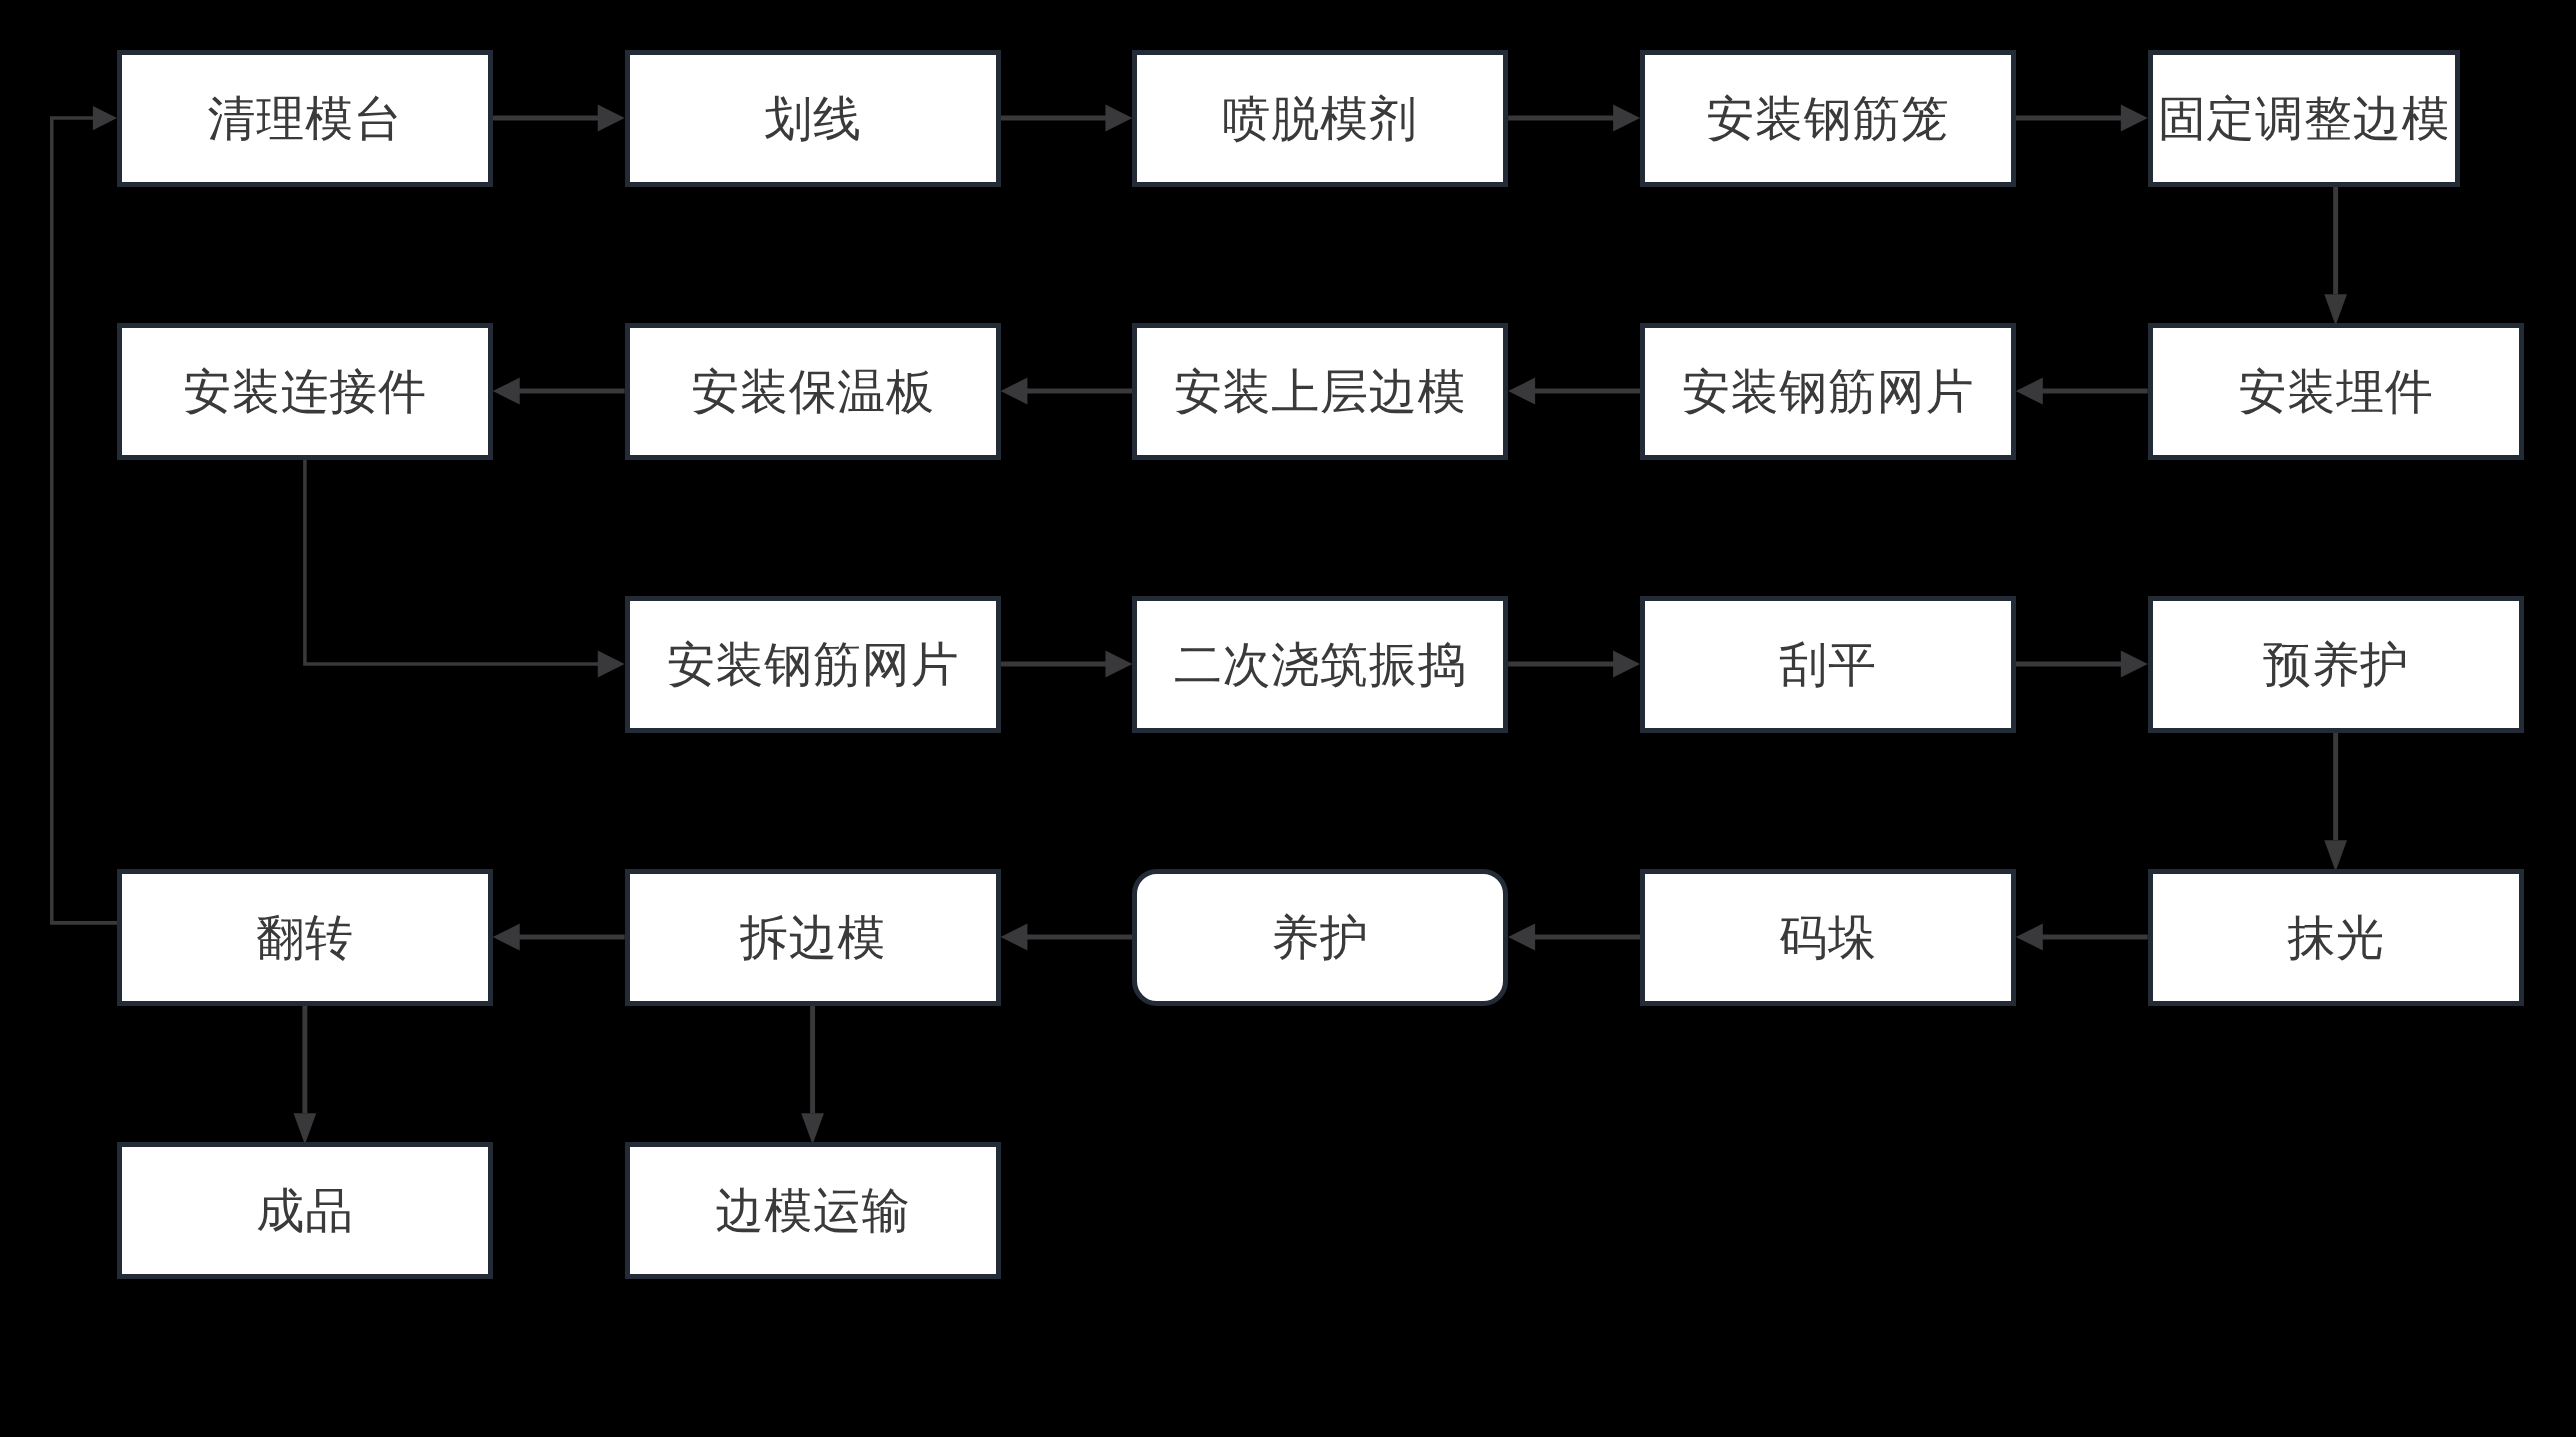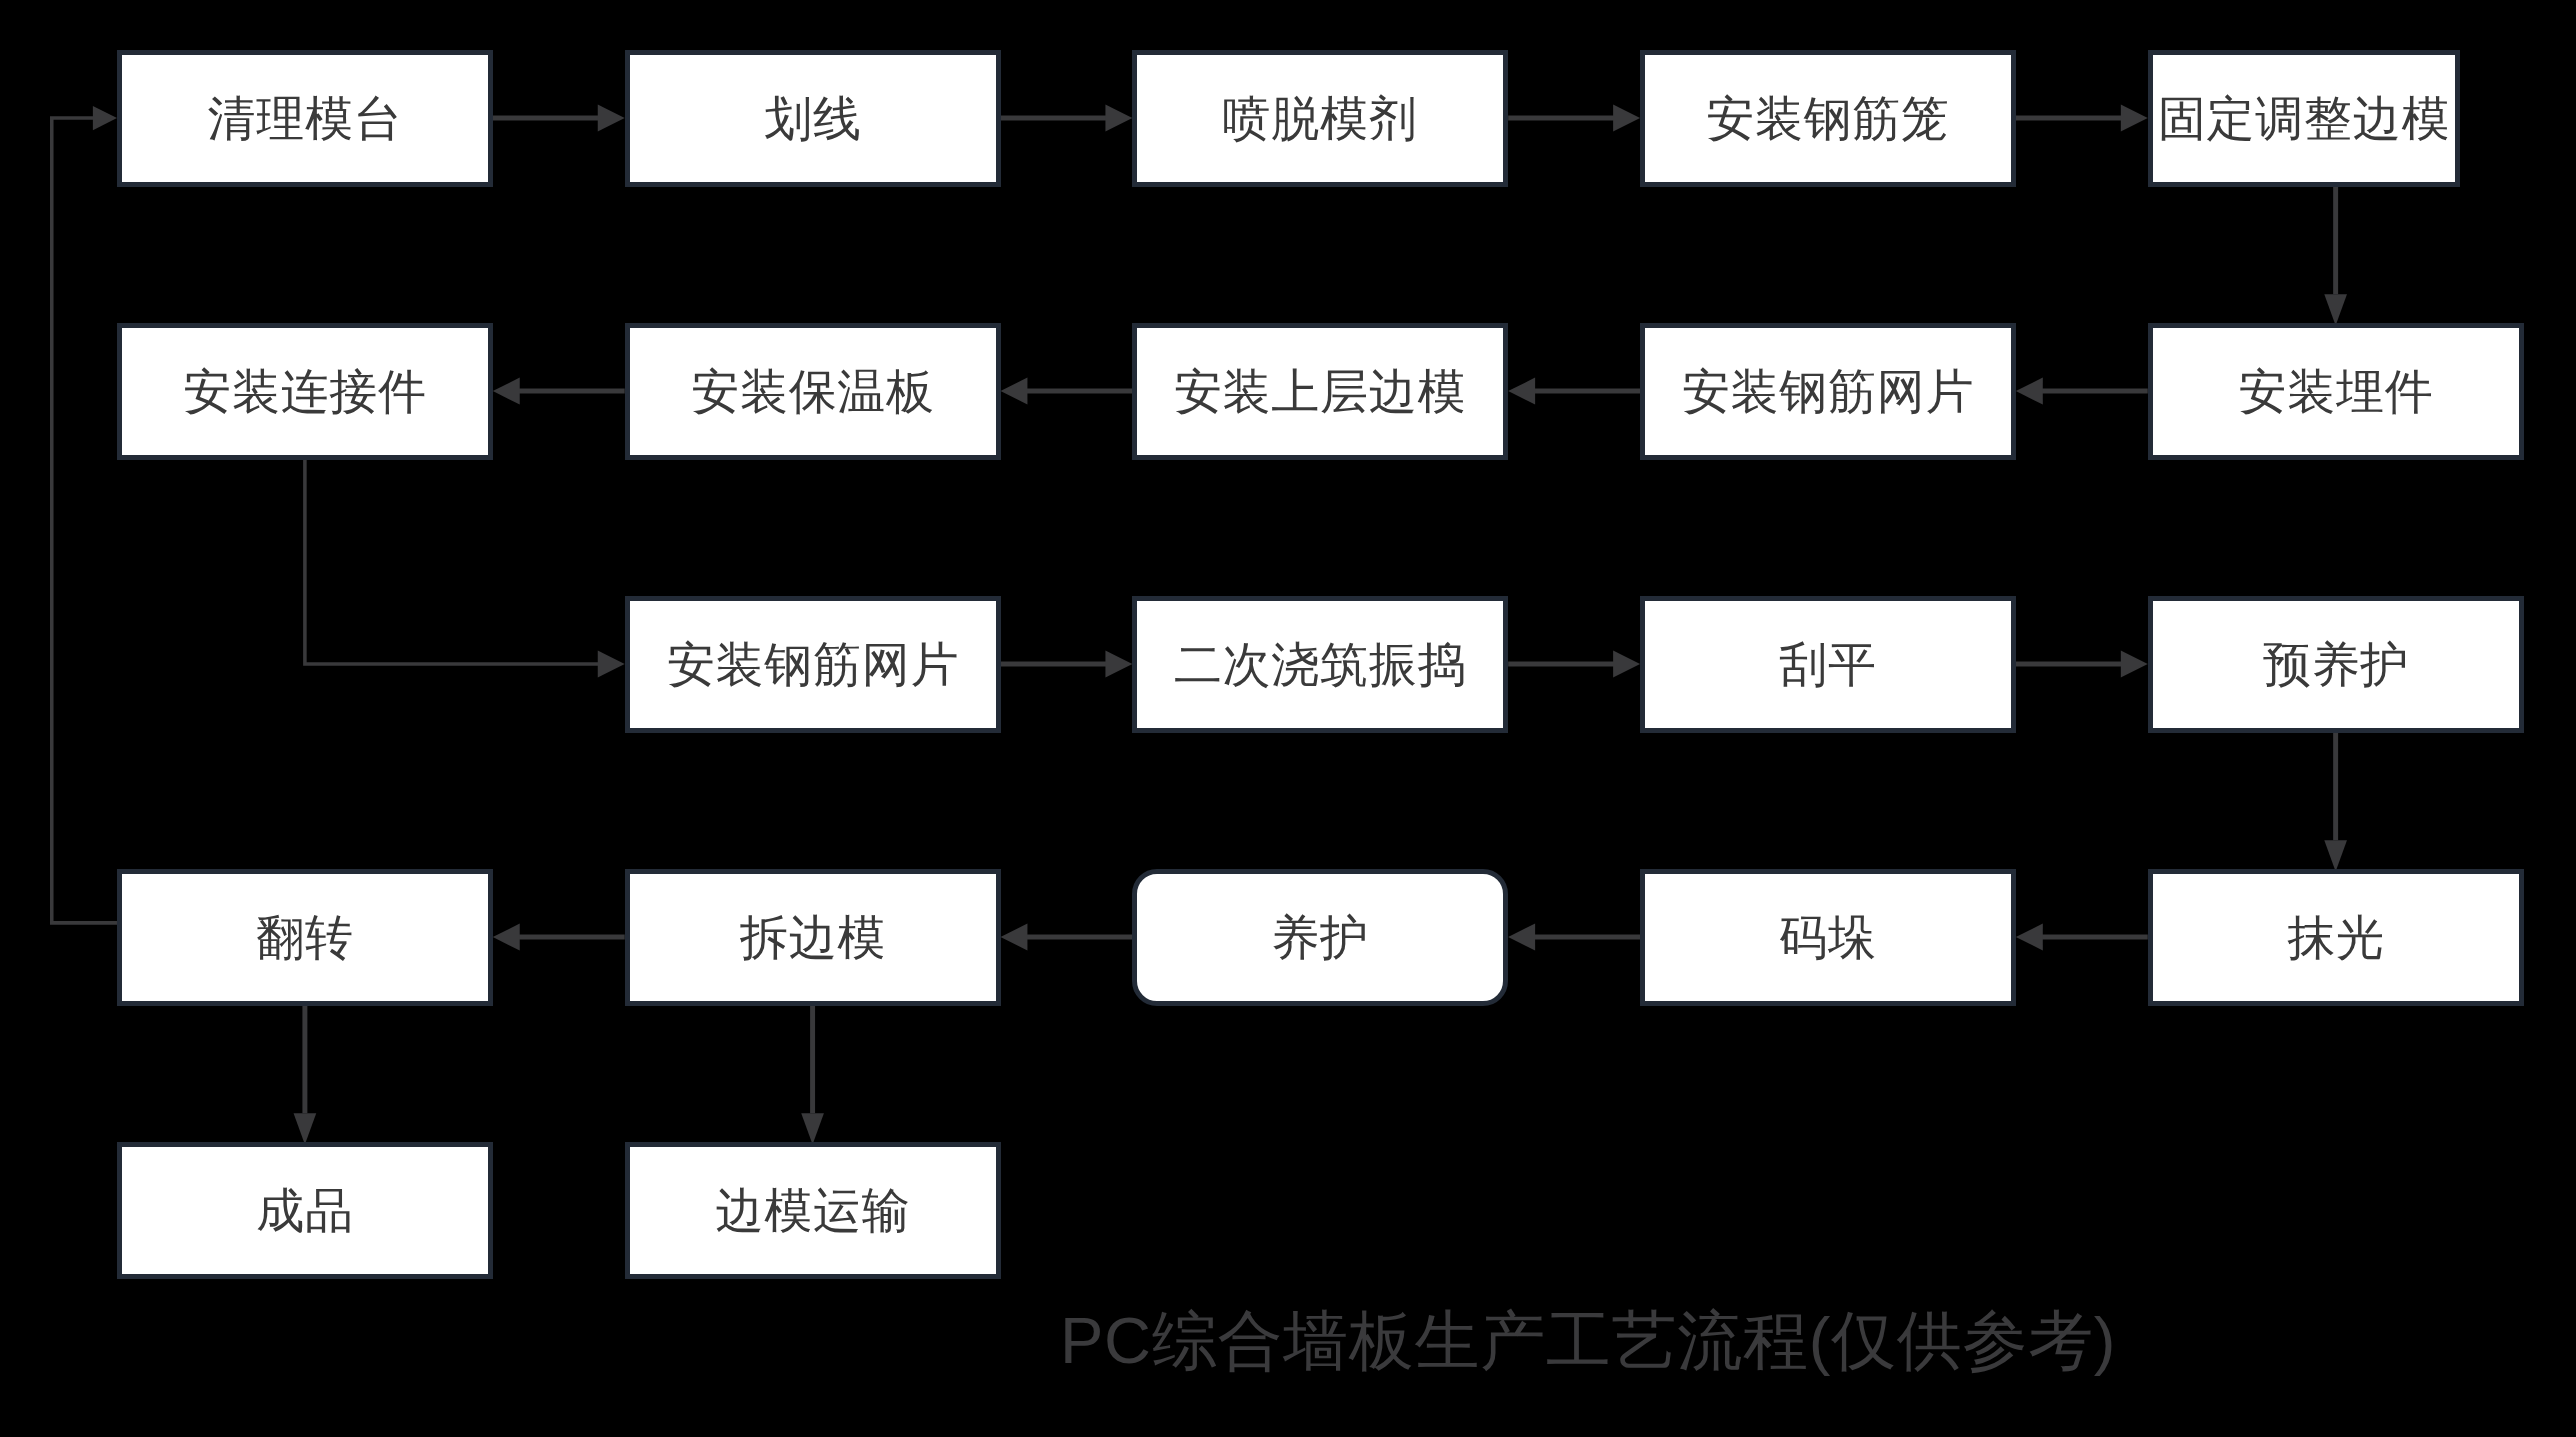--- a/index.html
+++ b/index.html
@@ -135,15 +135,14 @@
       <div class="node" style="left: 117px; top: 869px; width: 376px; height: 137px;">
         <span class="node-label">翻转</span>
       </div>
       <div class="node" style="left: 117px; top: 1142px; width: 376px; height: 137px;">
         <span class="node-label">成品</span>
       </div>
       <div class="node" style="left: 625px; top: 1142px; width: 376px; height: 137px;">
         <span class="node-label">边模运输</span>
       </div>
     </div>
-  <div class="title">PC综合墙板生产工艺流程(仅供参考)</div>
 </div>
 
 
 </body></html>

